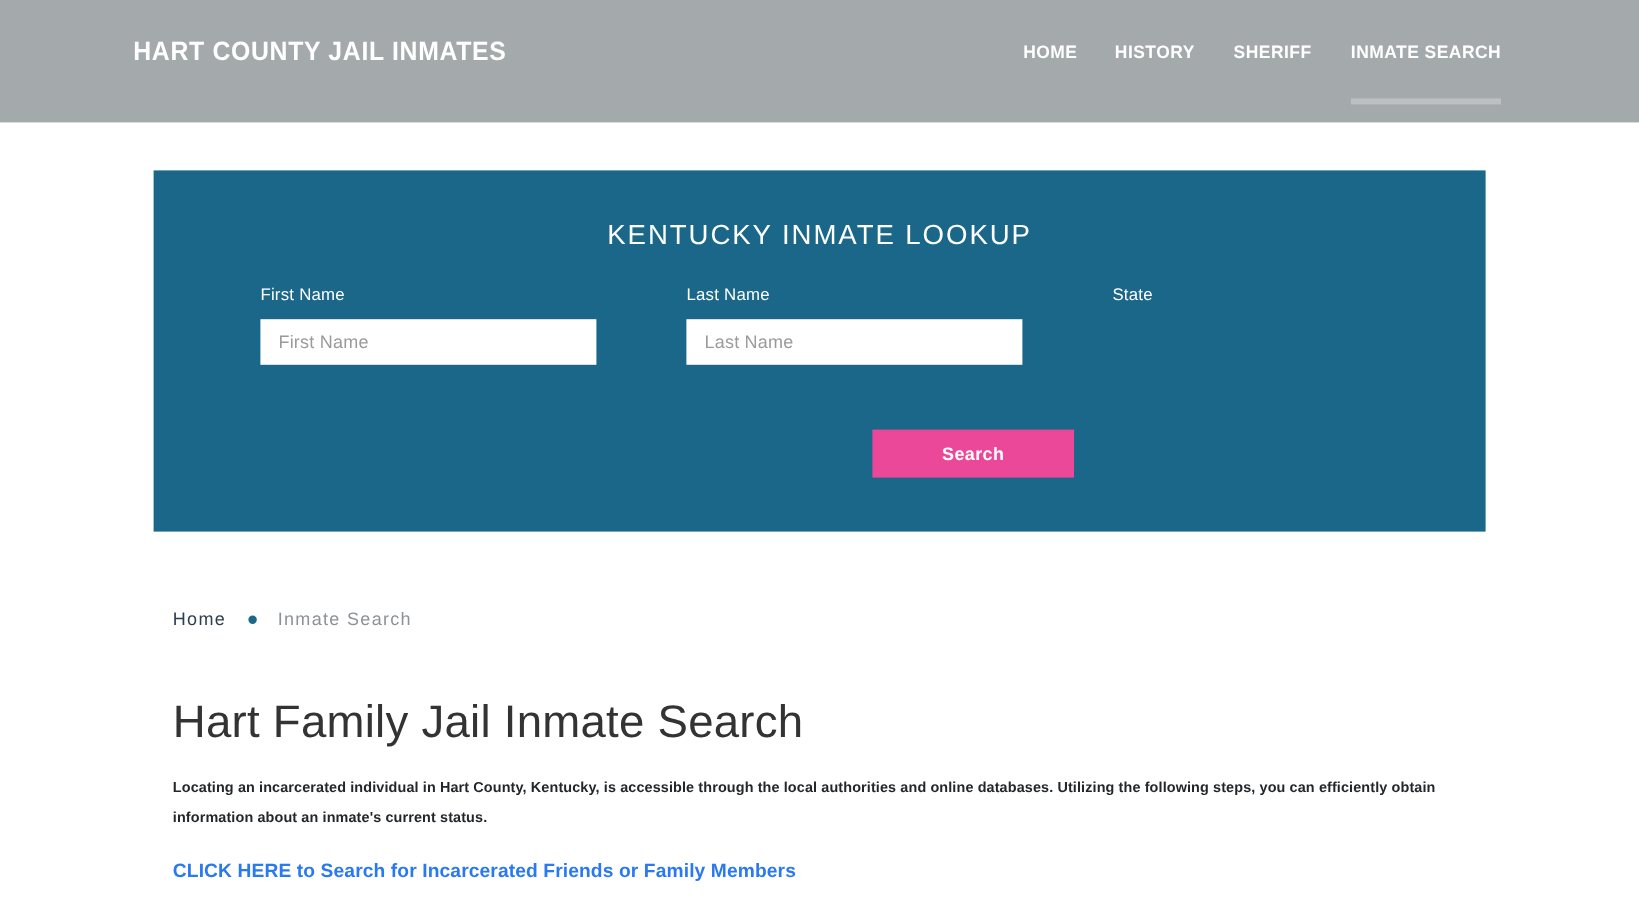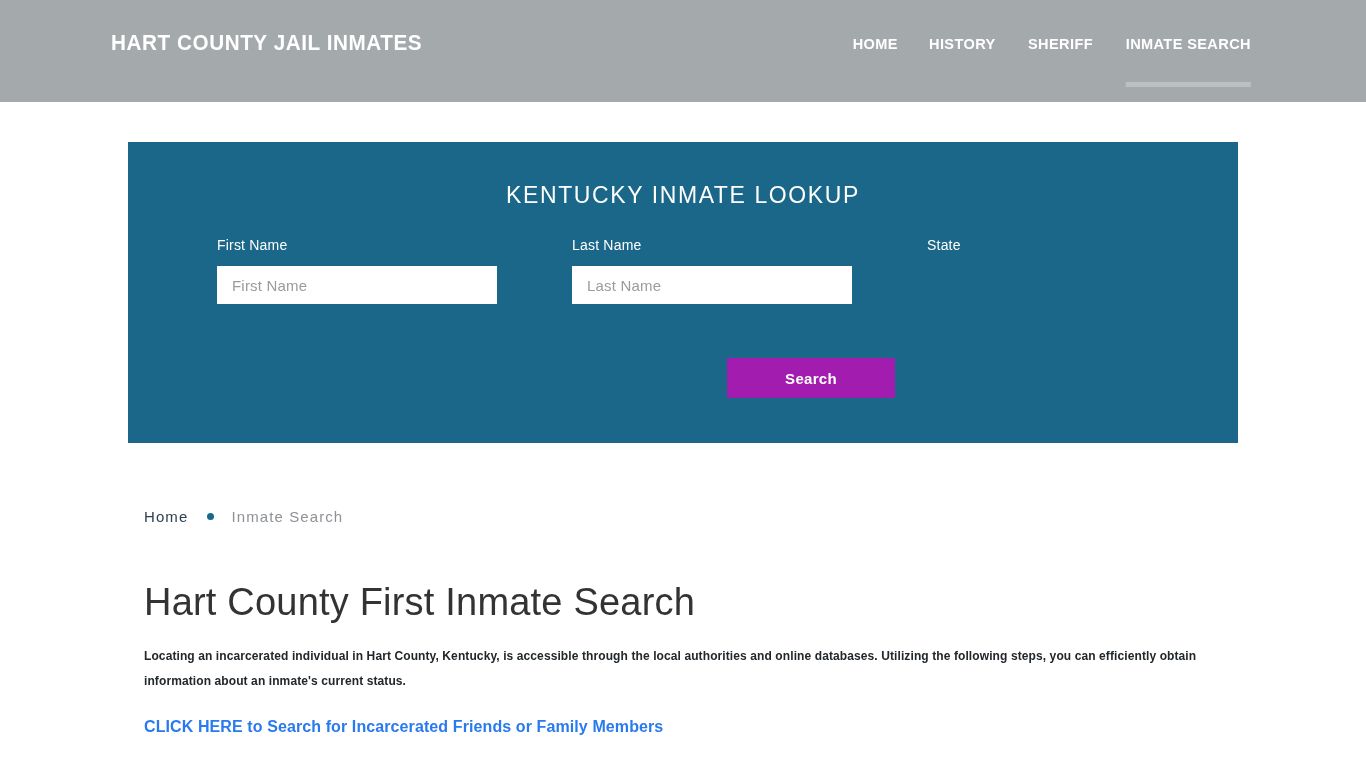--- a/index.html
+++ b/index.html
@@ -140,21 +140,21 @@
     color: #9b9b9b;
     opacity: 1;
   }
 
   .search-button {
     position: absolute;
     left: 599px;
     top: 216px;
     width: 168px;
     height: 40px;
-    background: #a21caf;
+    background: #ec4899;
     border: none;
     cursor: pointer;
     font-family: "Liberation Sans Narrow", "Liberation Sans", sans-serif;
     font-size: 15px;
     font-weight: bold;
     color: #ffffff;
     letter-spacing: 0.3px;
   }
 
   
@@ -280,16 +280,16 @@
   <button class="search-button" type="button">Search</button>
 </section>
 
 <div class="breadcrumb">
   <a class="crumb-home" href="#">Home</a>
   <span class="crumb-sep"></span>
   <span class="crumb-current">Inmate Search</span>
 </div>
 
 <main class="article">
-  <h1 class="page-title">Hart County First Inmate Search</h1>
+  <h1 class="page-title">Hart Family Jail Inmate Search</h1>
   <p class="body-text">Locating an incarcerated individual in Hart County, Kentucky, is accessible through the local authorities and online databases. Utilizing the following steps, you can efficiently obtain information about an inmate's current status.</p>
   <a class="cta-link" href="#">CLICK HERE to Search for Incarcerated Friends or Family Members</a>
 </main>
 
 </body></html>

